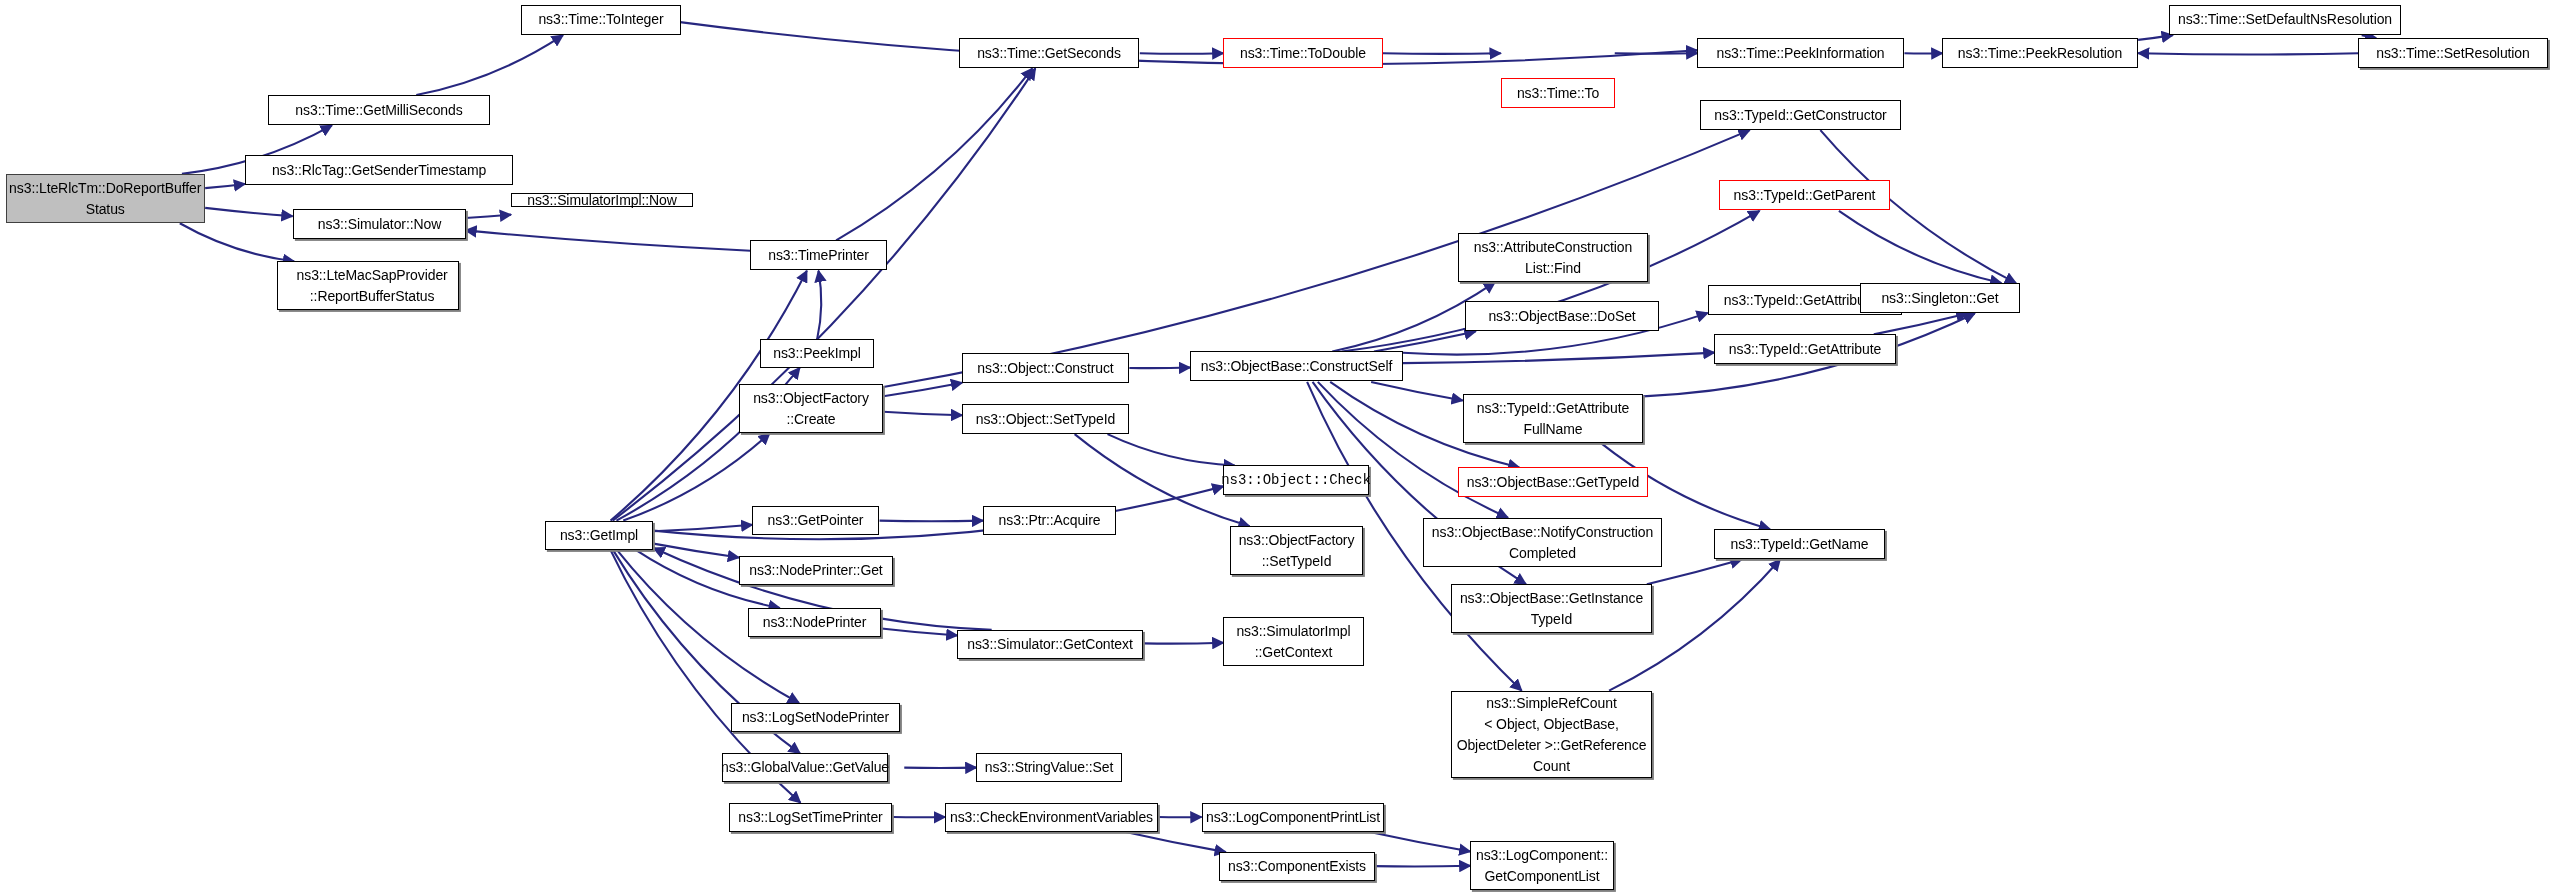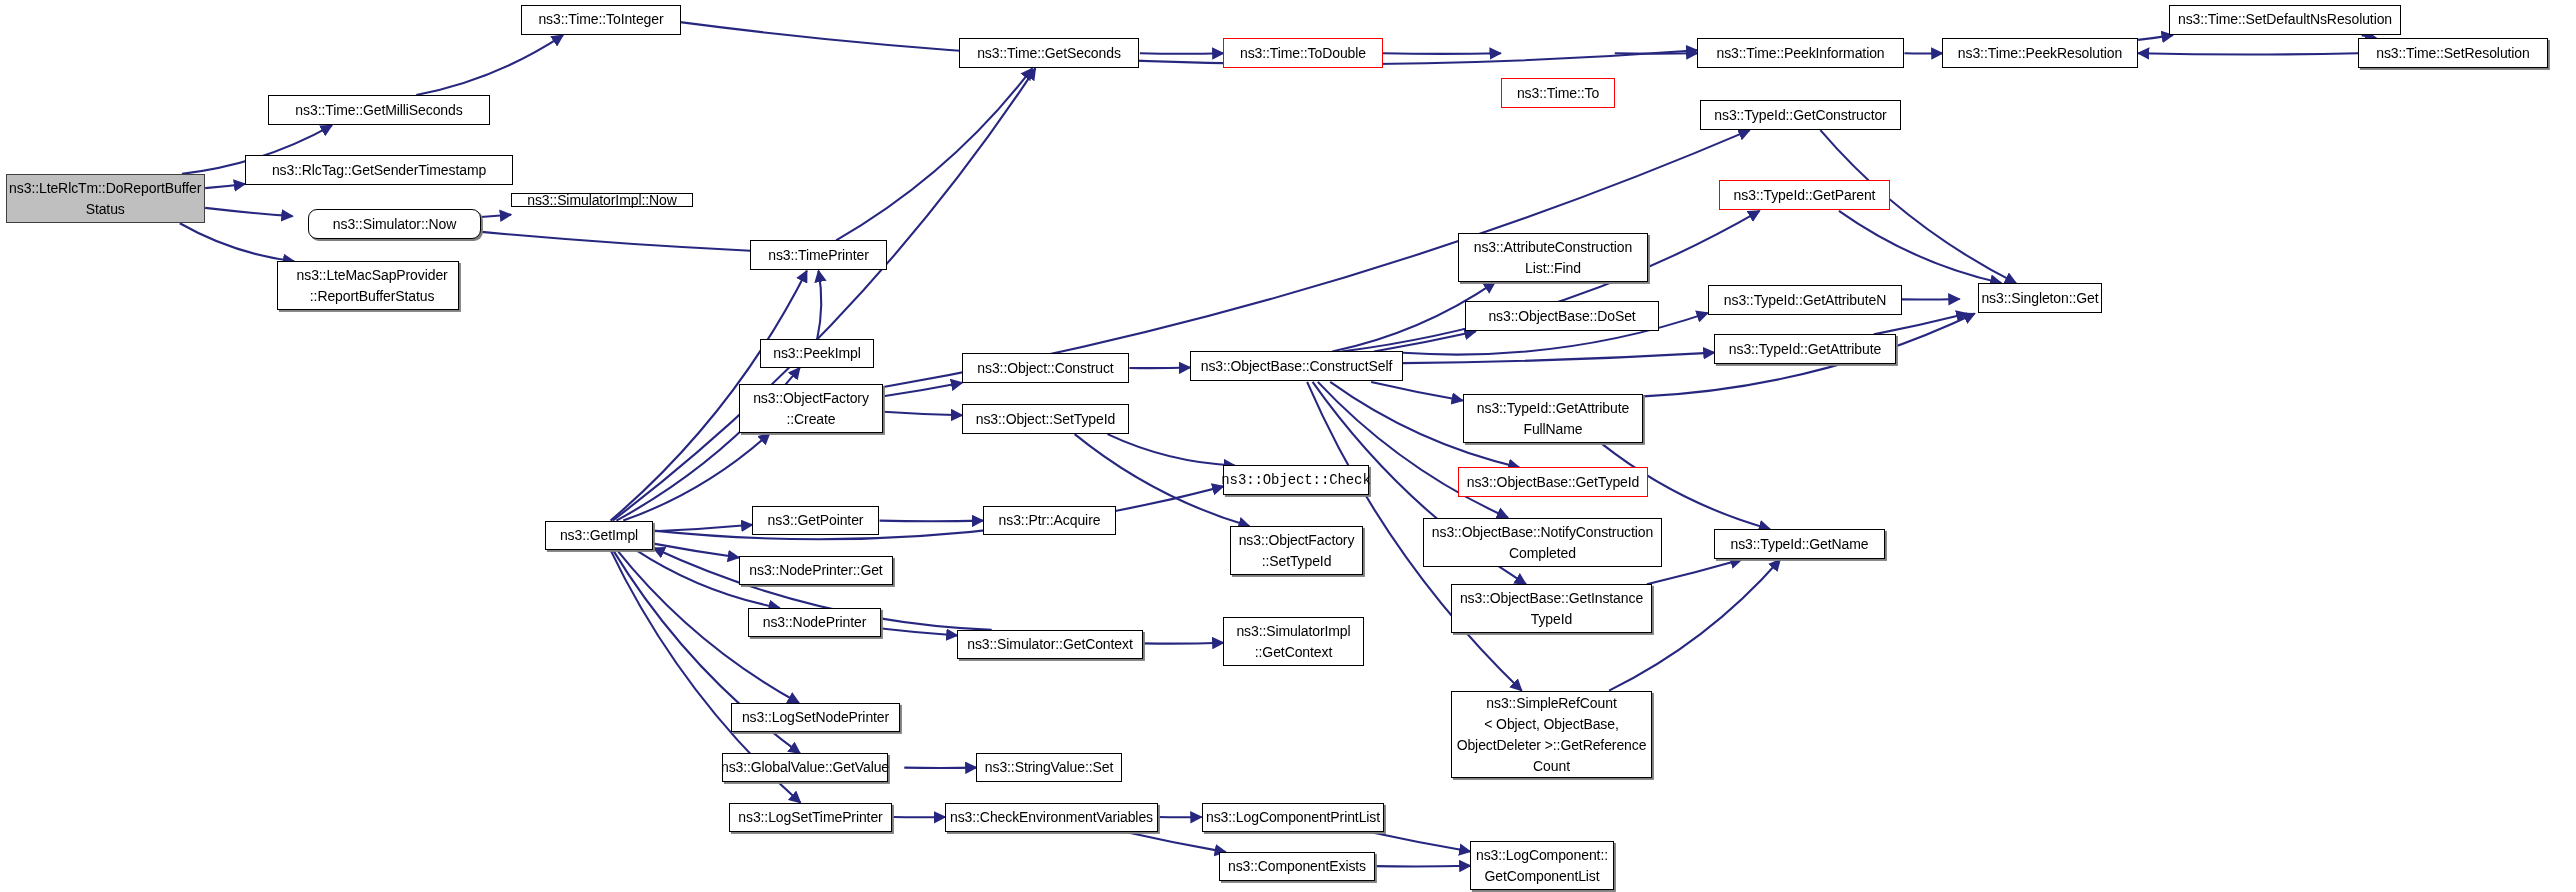--- a/index.html
+++ b/index.html
@@ -126,41 +126,41 @@
         <path d="M 1438.3529411764705 875 Q 1492.9213222992616 886.9469434131066 1548 896.2623574144486" marker-end="url(#arrow)"></path>
         <path d="M 1447 911.6833976833976 Q 1497.5046795366795 912.7004169884169 1548 911.2934362934363" marker-end="url(#arrow)"></path>
         <path d="M 860.2912621359224 357 Q 868.190291262136 321.1398058252427 861.6893203883495 285" marker-end="url(#arrow)"></path>
       </g>
   </svg>
   <div id="nodes-g">
       <div class="node root" style="left: 5.7px; top: 174px; width: 199px; height: 49px;">ns3::LteRlcTm::DoReportBuffer
 Status</div>
       <div class="node" style="left: 268px; top: 95px; width: 222px; height: 30px;">ns3::Time::GetMilliSeconds</div>
       <div class="node" style="left: 245px; top: 155px; width: 268px; height: 30px;">ns3::RlcTag::GetSenderTimestamp</div>
-      <div class="node shadow" style="left: 308px; top: 209px; width: 173px; height: 30px; border-radius: 9px;">ns3::Simulator::Now</div>
+      <div class="node shadow" style="left: 293px; top: 209px; width: 173px; height: 30px;">ns3::Simulator::Now</div>
       <div class="node shadow" style="left: 277px; top: 261px; width: 182px; height: 49px; padding-left: 12px;">ns3::LteMacSapProvider
 ::ReportBufferStatus</div>
       <div class="node" style="left: 521px; top: 4.7px; width: 160px; height: 30px;">ns3::Time::ToInteger</div>
       <div class="node" style="left: 511px; top: 193px; width: 182px; height: 14px;">ns3::SimulatorImpl::Now</div>
       <div class="node" style="left: 750px; top: 240px; width: 137px; height: 30px;">ns3::TimePrinter</div>
       <div class="node" style="left: 959px; top: 38px; width: 180px; height: 30px;">ns3::Time::GetSeconds</div>
       <div class="node highlight" style="left: 1223px; top: 38px; width: 160px; height: 30px;">ns3::Time::ToDouble</div>
       <div class="node highlight" style="left: 1501px; top: 38px; width: 114px; height: 30px; margin-top: 40px;">ns3::Time::To</div>
       <div class="node" style="left: 1697px; top: 38px; width: 207px; height: 30px;">ns3::Time::PeekInformation</div>
       <div class="node" style="left: 1942px; top: 38px; width: 196px; height: 30px;">ns3::Time::PeekResolution</div>
       <div class="node" style="left: 2169px; top: 4.7px; width: 232px; height: 30px;">ns3::Time::SetDefaultNsResolution</div>
       <div class="node shadow" style="left: 2358px; top: 38px; width: 190px; height: 30px;">ns3::Time::SetResolution</div>
       <div class="node" style="left: 1700px; top: 100px; width: 201px; height: 30px;">ns3::TypeId::GetConstructor</div>
       <div class="node highlight" style="left: 1719px; top: 180px; width: 171px; height: 30px;">ns3::TypeId::GetParent</div>
       <div class="node shadow" style="left: 1458px; top: 233px; width: 190px; height: 49px;">ns3::AttributeConstruction
 List::Find</div>
       <div class="node" style="left: 1465px; top: 301px; width: 194px; height: 30px;">ns3::ObjectBase::DoSet</div>
       <div class="node" style="left: 1708px; top: 285px; width: 194px; height: 30px;">ns3::TypeId::GetAttributeN</div>
       <div class="node shadow" style="left: 1714px; top: 334px; width: 182px; height: 30px;">ns3::TypeId::GetAttribute</div>
-      <div class="node" style="left: 1978px; top: 283px; width: 124px; height: 30px;">ns3::Singleton::Get</div>
+      <div class="node" style="left: 1860px; top: 283px; width: 160px; height: 30px;">ns3::Singleton::Get</div>
       <div class="node shadow" style="left: 1463px; top: 394px; width: 180px; height: 49px;">ns3::TypeId::GetAttribute
 FullName</div>
       <div class="node highlight" style="left: 1458px; top: 467px; width: 190px; height: 30px;">ns3::ObjectBase::GetTypeId</div>
       <div class="node" style="left: 1423px; top: 518px; width: 239px; height: 49px;">ns3::ObjectBase::NotifyConstruction
 Completed</div>
       <div class="node shadow" style="left: 1451px; top: 584px; width: 201px; height: 49px;">ns3::ObjectBase::GetInstance
 TypeId</div>
       <div class="node shadow" style="left: 1451px; top: 691px; width: 201px; height: 87px;">ns3::SimpleRefCount
 &lt; Object, ObjectBase,
 ObjectDeleter &gt;::GetReference

